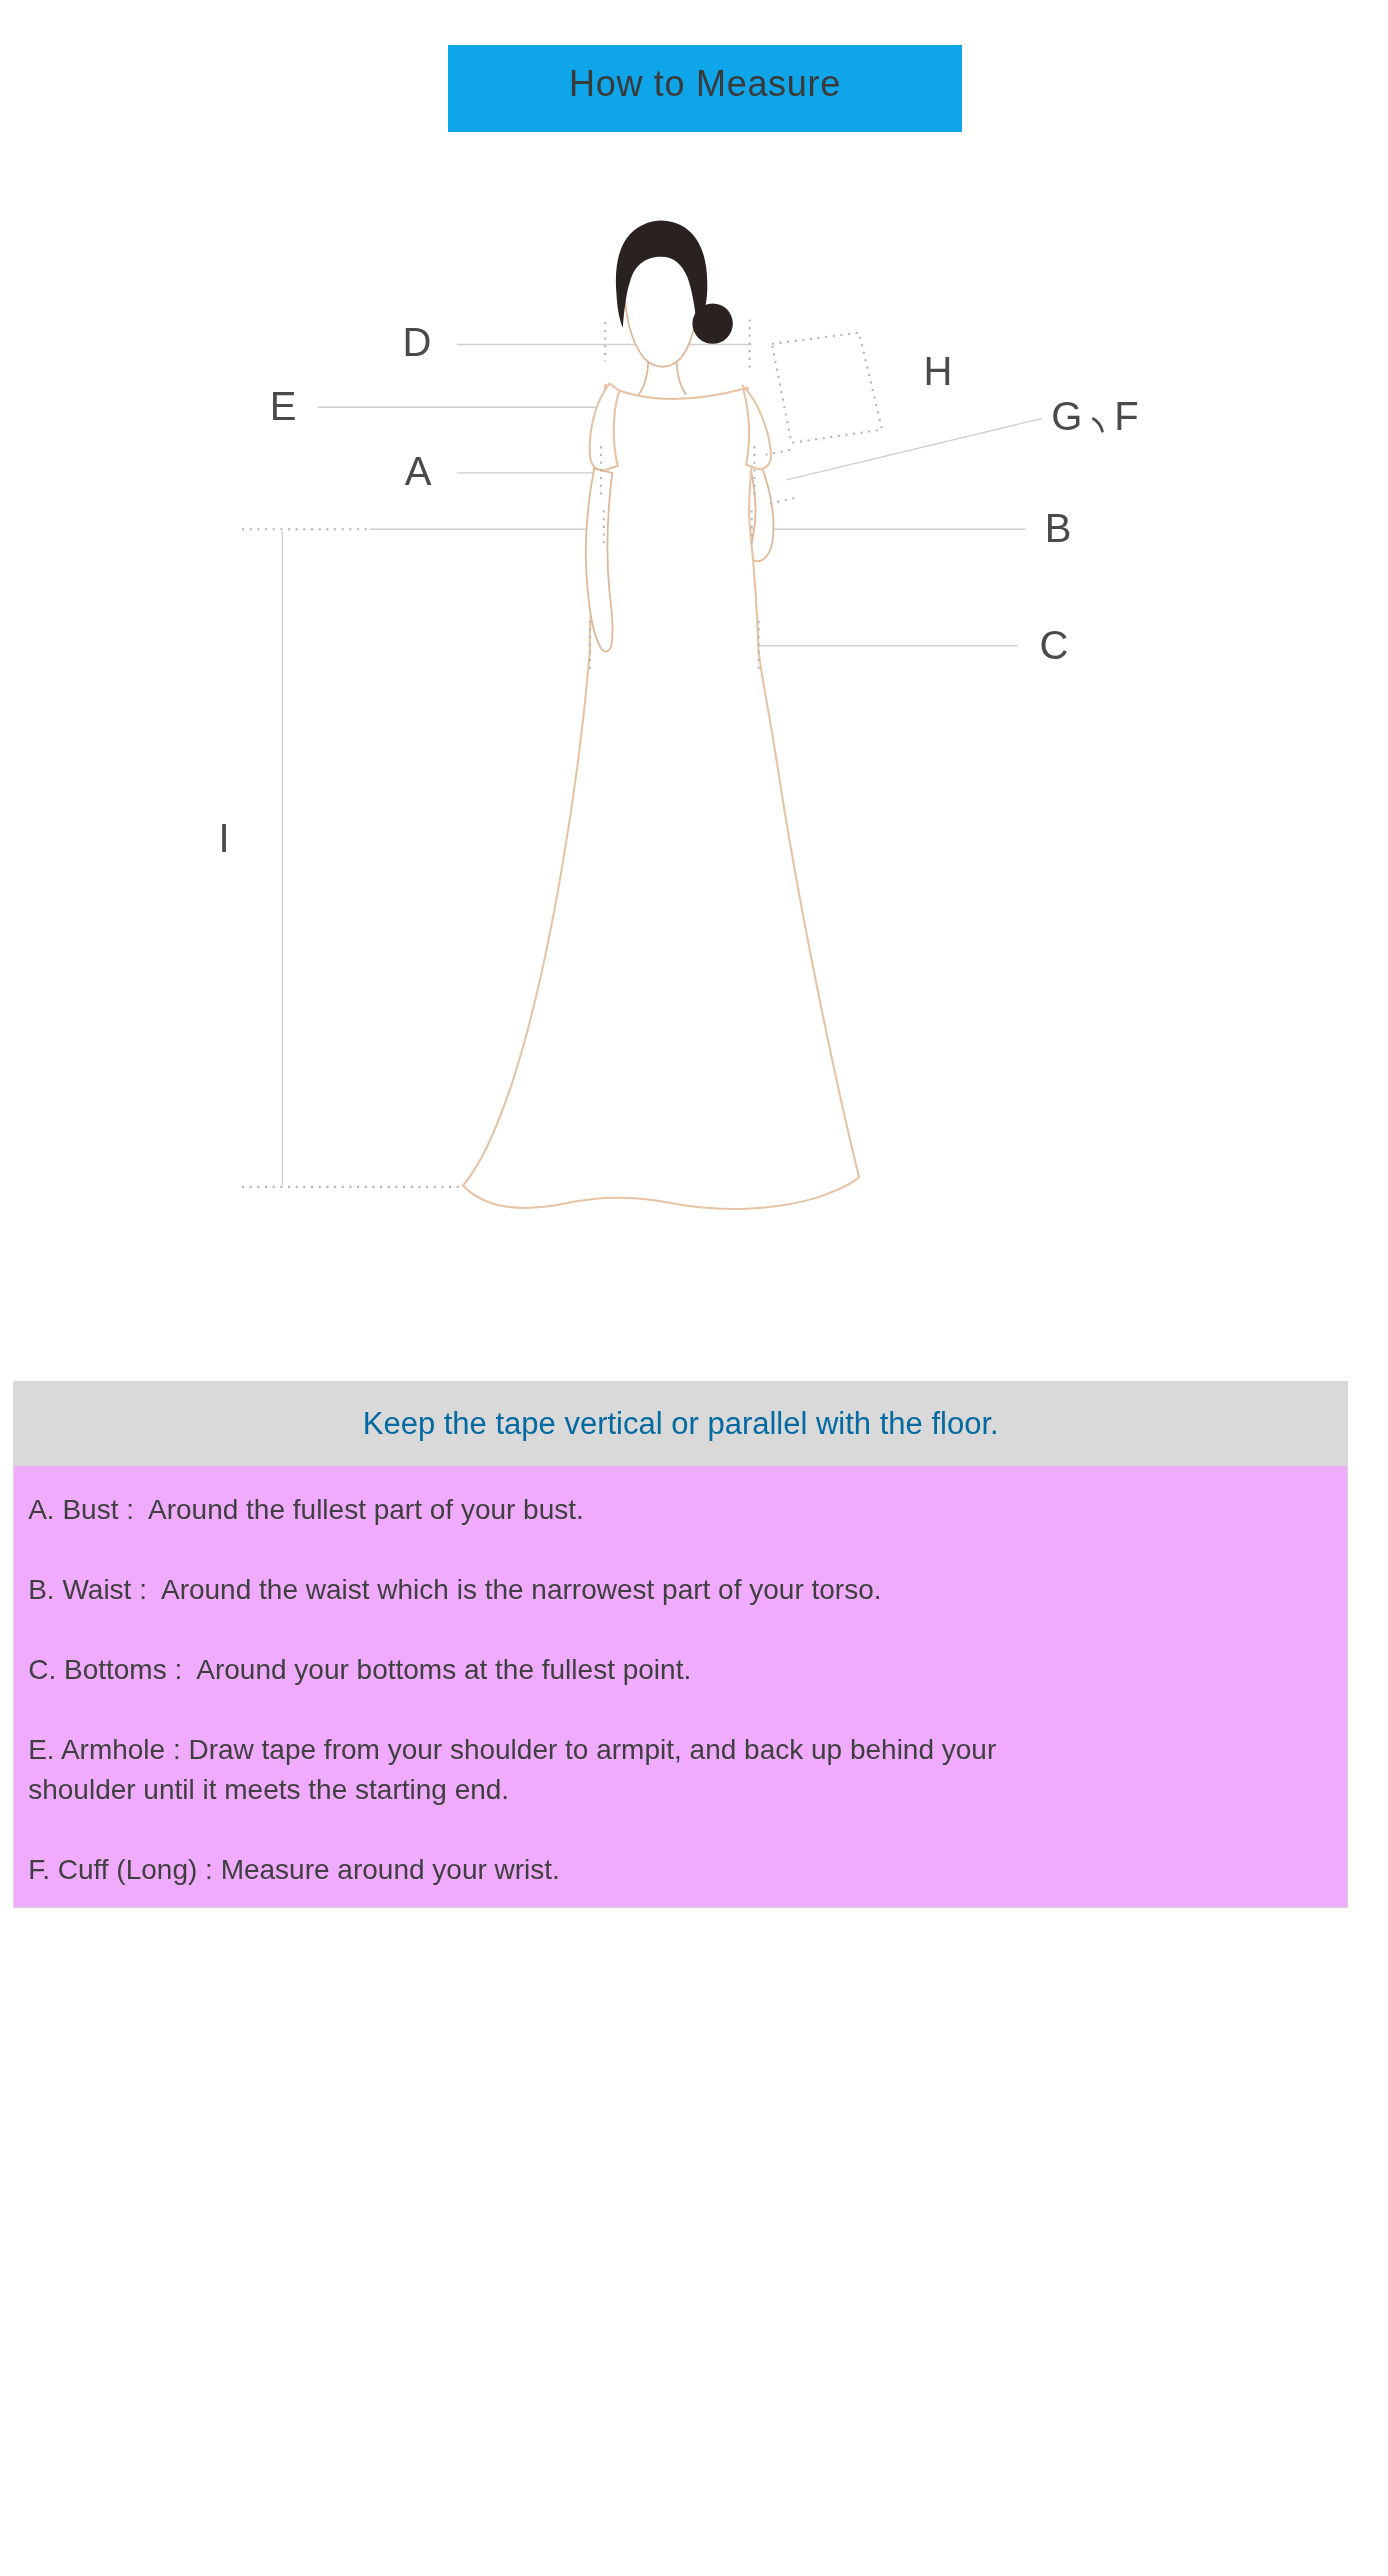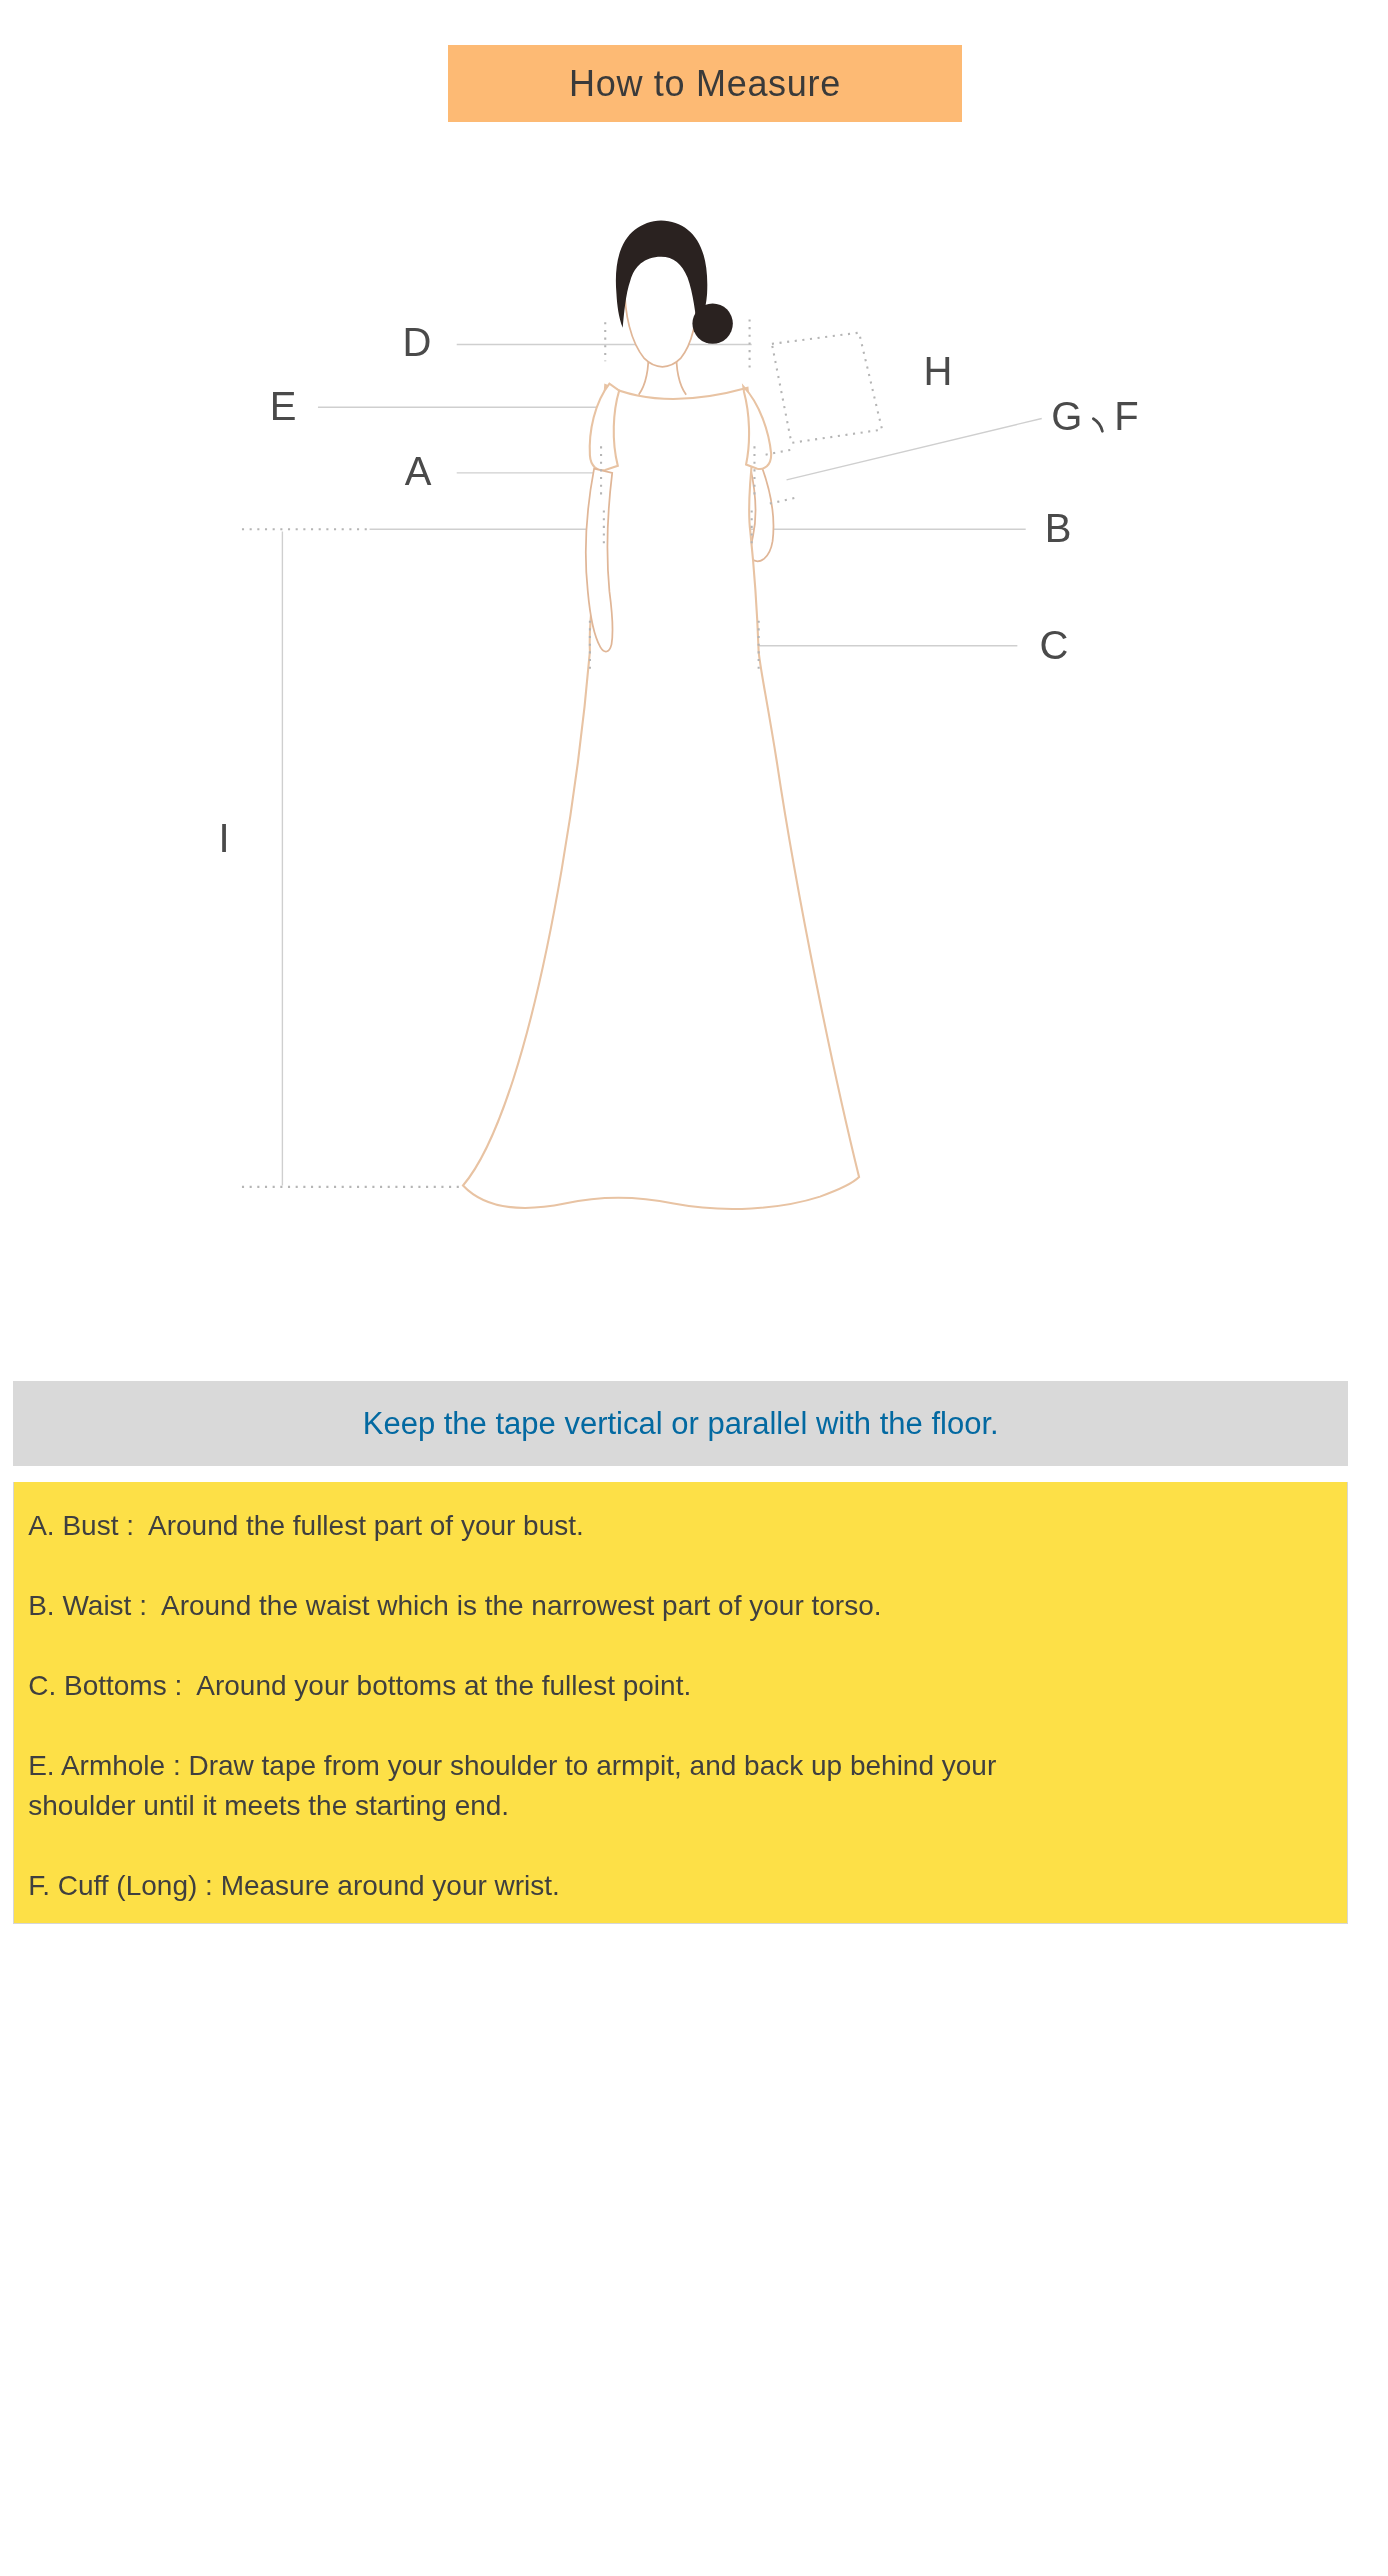--- a/index.html
+++ b/index.html
@@ -8,22 +8,22 @@
     width: 1389px;
     height: 2576px;
     background: #ffffff;
     font-family: "Liberation Sans", "DejaVu Sans", sans-serif;
     overflow: hidden;
     color: #3f3f3f;
   }
   .title-box {
     position: absolute;
     left: 448px; top: 45px;
-    width: 514px; height: 77px;
-    background: #fdba74;
+    width: 514px; height: 87px;
+    background: #0ea5e9;
     color: #3a3a3a;
     font-size: 36px;
     font-weight: 300;
     text-align: center;
     line-height: 77px;
     letter-spacing: 0.7px;
   }
   .diagram-svg { position: absolute; left: 0; top: 0; }
   .mlabel {
     position: absolute;
@@ -54,22 +54,21 @@
     line-height: 85px;
   }
   .instructions {
     position: absolute;
     left: 13.2px; top: 1466px;
     width: 1335px;
     box-sizing: border-box;
     border: 1.4px solid #d6d6d6;
     border-top: none;
     padding: 24px 14px 16.7px 14px;
-    background: #fde047;
-    margin-top: 16px;
+    background: #f0abfc;
   }
   .item {
     font-size: 28px;
     font-weight: 300;
     color: #3f3f3f;
     line-height: 40px;
     margin: 0 0 40px 0;
     white-space: pre-wrap;
   }
   .item:last-child { margin-bottom: 0; }

